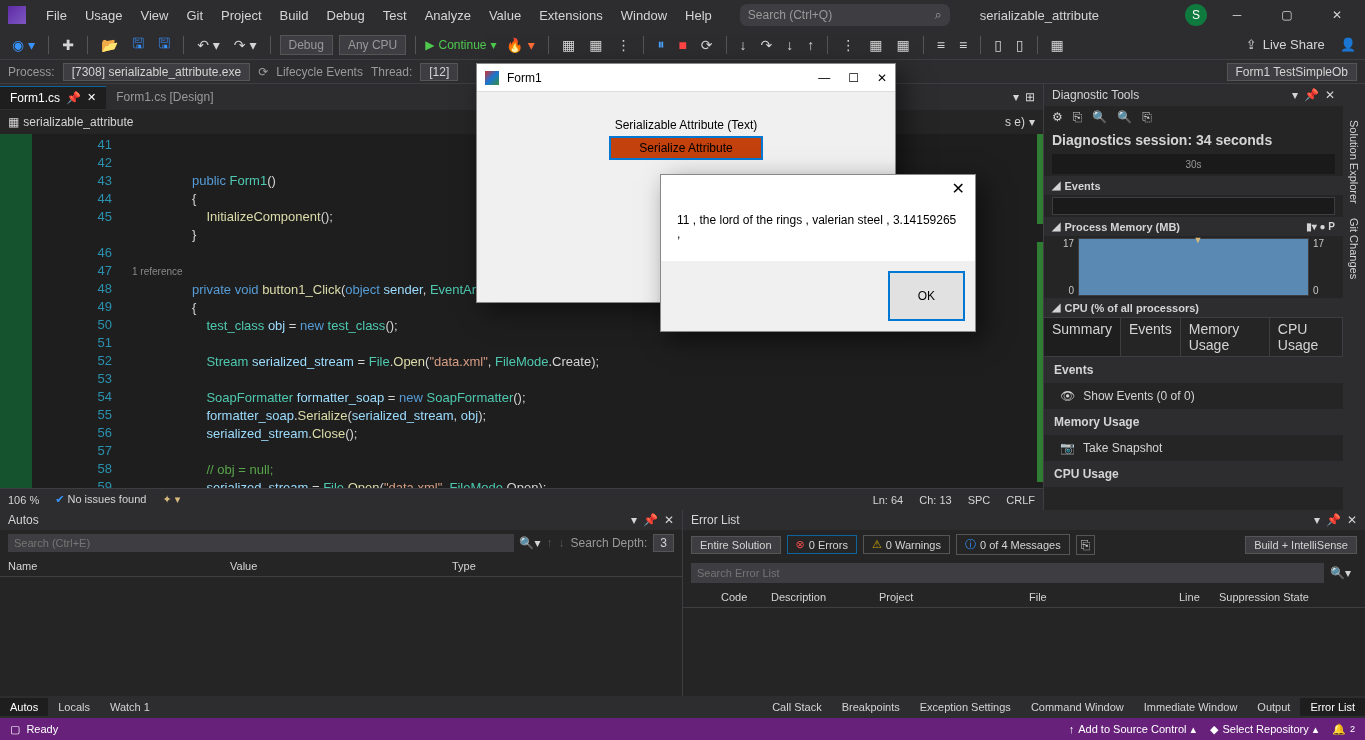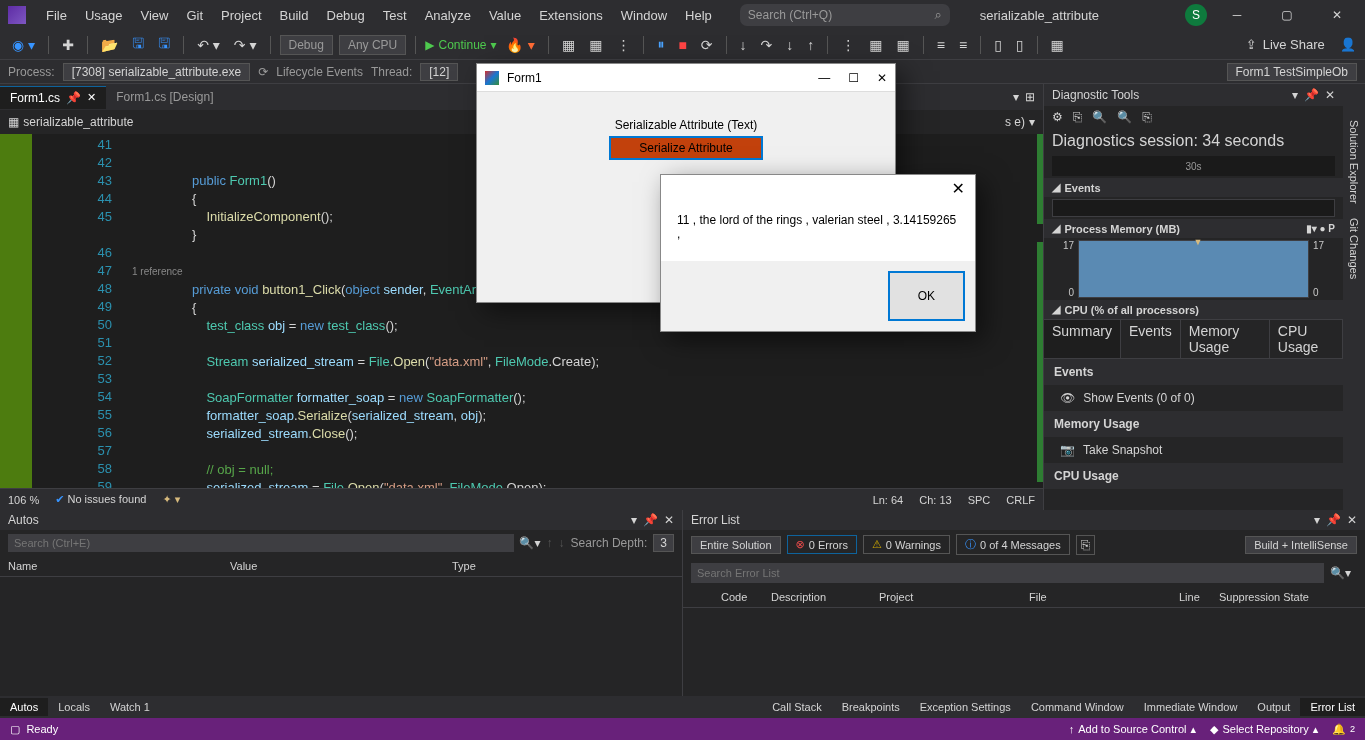--- a/index.html
+++ b/index.html
@@ -26,21 +26,21 @@
 .toolbar .stop { color: #f44; }
 .toolbar .pause { color: #4aa3ff; }
 .toolbar .live-share { margin-left: auto; display: flex; align-items: center; gap: 6px; color: #d4d4d4; font-size: 13px; }
 
 
 .debugbar { height: 24px; background: #2d2d30; display: flex; align-items: center; padding: 0 8px; gap: 8px; color: #999; font-size: 12px; border-bottom: 1px solid #3e3e42; }
 .debugbar .combo { background: #3e3e42; padding: 1px 8px; color: #d4d4d4; border: 1px solid #555; }
 
 
 .main { display: flex; height: 426px; }
-.editor-col { flex: 1; display: flex; flex-direction: column; background: #4d7c0f; min-width: 0; }
+.editor-col { flex: 1; display: flex; flex-direction: column; background: #14532d; min-width: 0; }
 .tabs { height: 26px; background: #2d2d30; display: flex; align-items: center; }
 .tab { padding: 4px 10px; color: #999; font-size: 12px; background: #2d2d30; display: flex; align-items: center; gap: 6px; }
 .tab.active { background: #1e1e1e; color: #fff; border-top: 1px solid #0e639c; }
 .tab.active .pin { color: #d4d4d4; }
 .tab .close { font-size: 11px; }
 .nav-bar { height: 24px; background: #252526; display: flex; align-items: center; padding: 0 8px; gap: 8px; font-size: 12px; color: #d4d4d4; }
 .nav-bar .nav-item { display: flex; align-items: center; gap: 4px; flex: 1; }
 .nav-bar .wrench { color: #c586c0; }
 
 
@@ -61,21 +61,21 @@
 
 .editor-status { height: 22px; background: #2d2d30; display: flex; align-items: center; padding: 0 8px; gap: 16px; font-size: 11px; color: #d4d4d4; border-top: 1px solid #3e3e42; }
 .editor-status .ok { color: #3794ff; }
 .editor-status .right { margin-left: auto; display: flex; gap: 16px; }
 
 
 .diag-panel { width: 300px; background: #252526; border-left: 1px solid #3e3e42; display: flex; flex-direction: column; }
 .diag-panel .p-title { padding: 4px 8px; background: #2d2d30; display: flex; align-items: center; font-size: 12px; }
 .diag-panel .p-title .r { margin-left: auto; display: flex; gap: 6px; }
 .diag-panel .p-tools { padding: 4px 8px; display: flex; gap: 10px; }
-.diag-panel .session { padding: 4px 8px; font-size: 16px; font-weight: 400; }
+.diag-panel .session { padding: 4px 8px; font-size: 14px; font-weight: 700; }
 .diag-panel .timeline { height: 20px; margin: 2px 8px; background: #1a1a1a; position: relative; display: flex; align-items: center; justify-content: center; color: #999; font-size: 10px; }
 .diag-panel .section-hdr { padding: 3px 8px; background: #2d2d30; font-size: 11px; font-weight: 600; display: flex; align-items: center; }
 .diag-panel .chart-area { margin: 2px 8px; height: 58px; position: relative; display: flex; }
 .diag-panel .chart-area .ylabel { width: 22px; font-size: 10px; display: flex; flex-direction: column; justify-content: space-between; align-items: flex-end; color: #c8c8c8; }
 .diag-panel .chart-area .plot { flex: 1; background: linear-gradient(180deg, #5a8ab3 0%, #5a8ab3 100%); margin: 0 4px; position: relative; border: 1px solid #3e3e42; }
 .diag-panel .chart-area .ylabel2 { width: 22px; font-size: 10px; display: flex; flex-direction: column; justify-content: space-between; align-items: flex-start; color: #c8c8c8; }
 .diag-panel .dtab-row { display: flex; border-top: 1px solid #3e3e42; border-bottom: 1px solid #3e3e42; }
 .diag-panel .dtab { padding: 3px 8px; font-size: 14px; border-right: 1px solid #3e3e42; }
 .diag-panel .dtab.active { background: #1e1e1e; }
 .diag-panel .d-section { padding: 6px 10px; font-size: 12px; font-weight: 600; background: #2d2d30; }

